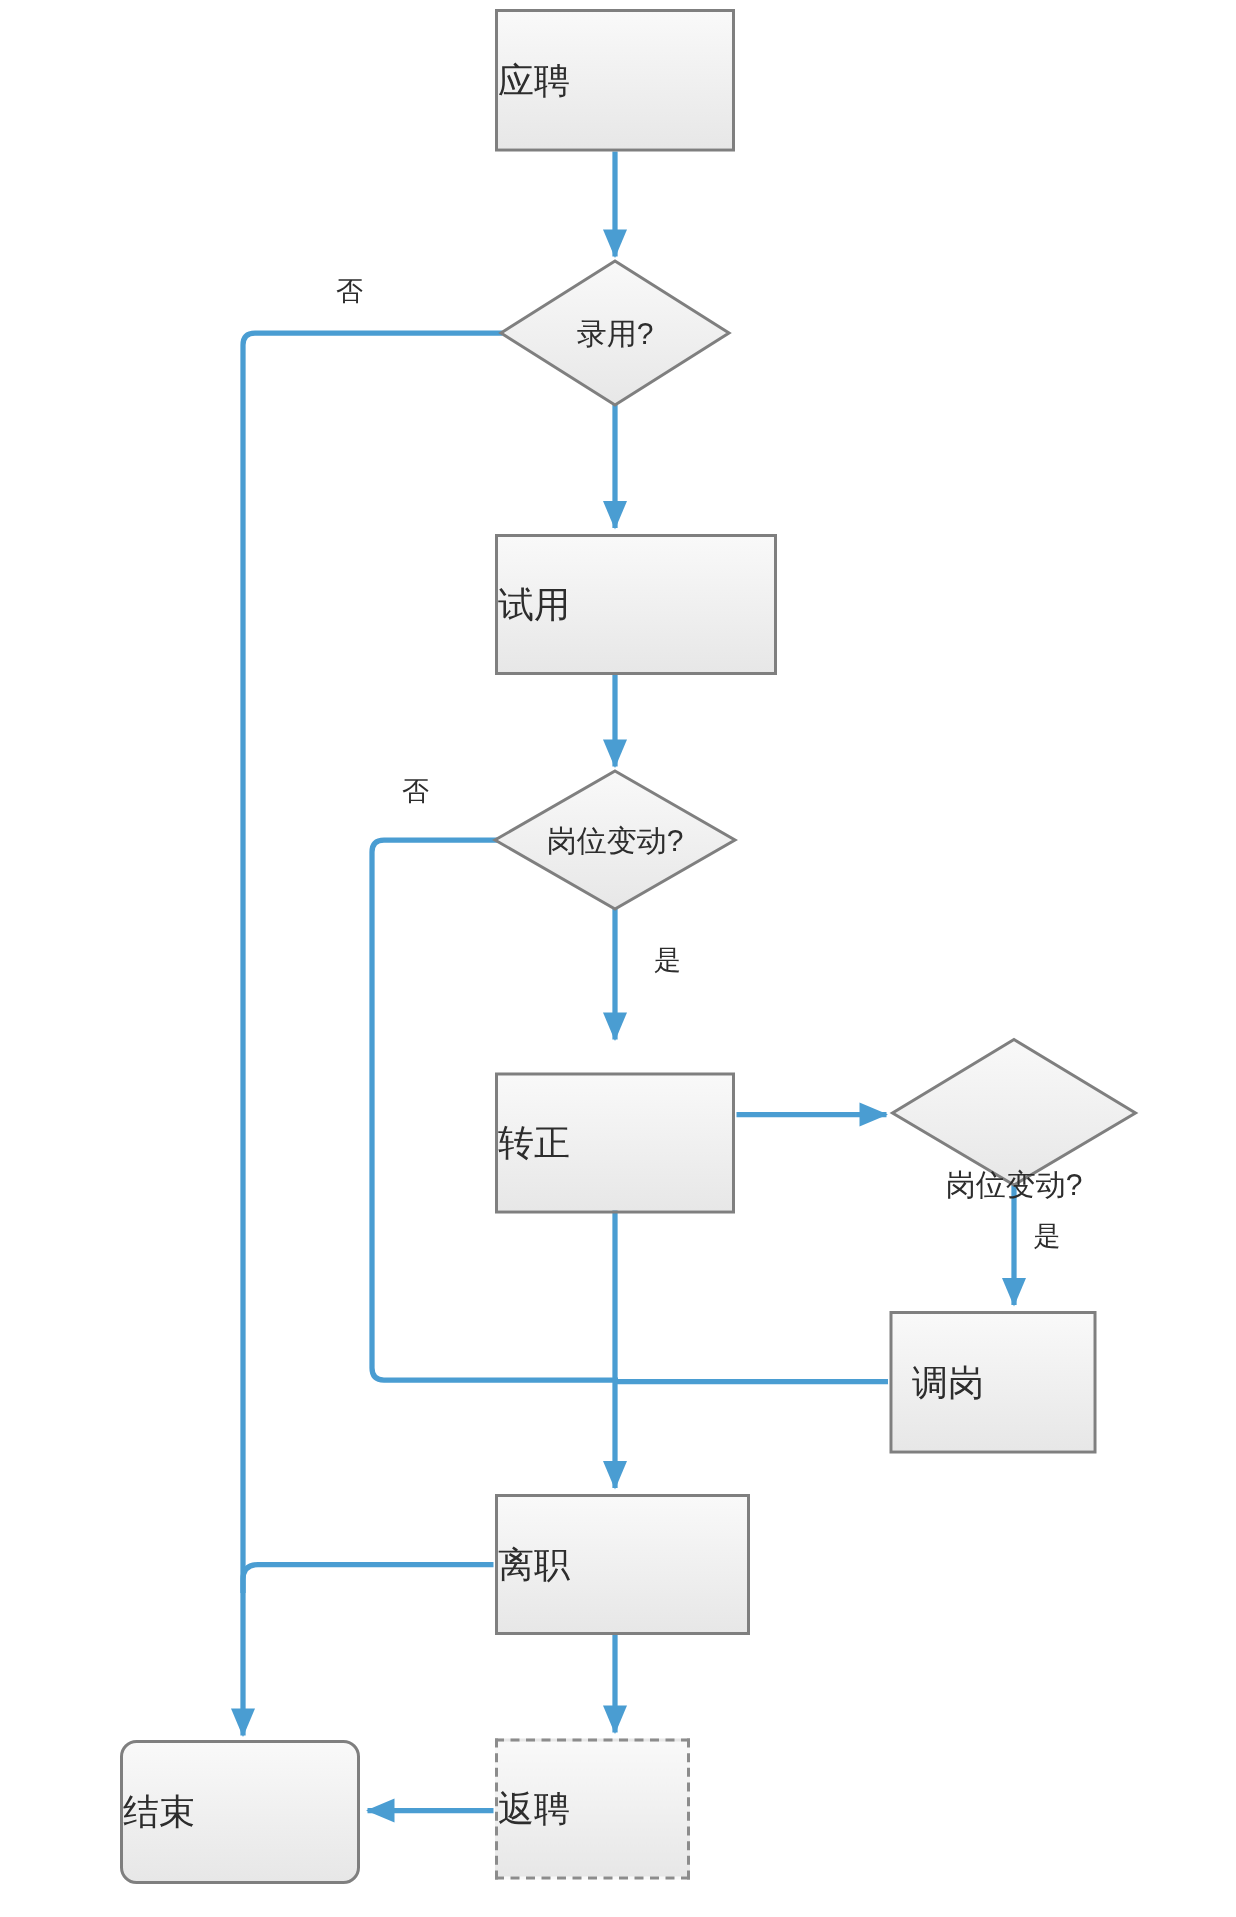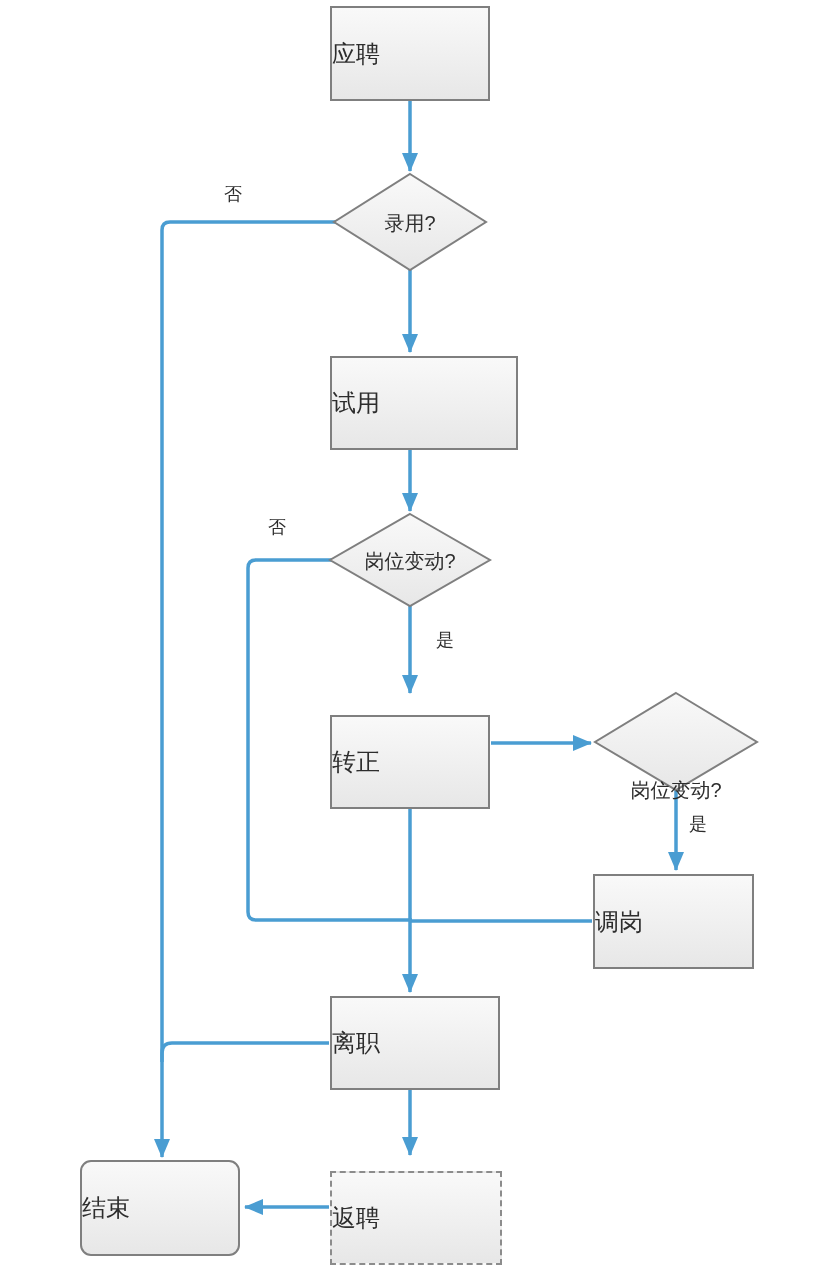--- a/index.html
+++ b/index.html
@@ -95,29 +95,29 @@
   </div>
 
   <div class="node" style="left:330px; top:356px; width:188px; height:94px;">
     <span>试用</span>
   </div>
 
   <div class="node" style="left:330px; top:715px; width:160px; height:94px;">
     <span>转正</span>
   </div>
 
-  <div class="node" style="left:593px; top:874px; width:161px; height:95px;">
+  <div class="node" style="left:593px; top:874px; width:138px; height:95px;padding-left:13px;">
     <span>调岗</span>
   </div>
 
   <div class="node" style="left:330px; top:996px; width:170px; height:94px;">
     <span>离职</span>
   </div>
 
-  <div class="node dashed" style="left:330px; top:1159px; width:172px; height:94px;margin-top:12px;">
+  <div class="node dashed" style="left:330px; top:1159px; width:130px; height:94px;">
     <span>返聘</span>
   </div>
 
   <div class="node" style="left:80px; top:1160px; width:160px; height:96px;border-radius:11px;">
     <span>结束</span>
   </div>
 
   <div class="dlabel" style="left:410px; top:223px;">录用?</div>
   <div class="dlabel" style="left:410px; top:561px;">岗位变动?</div>
   <div class="dlabel" style="left:676px; top:743px;margin-top:47px;">岗位变动?</div>

